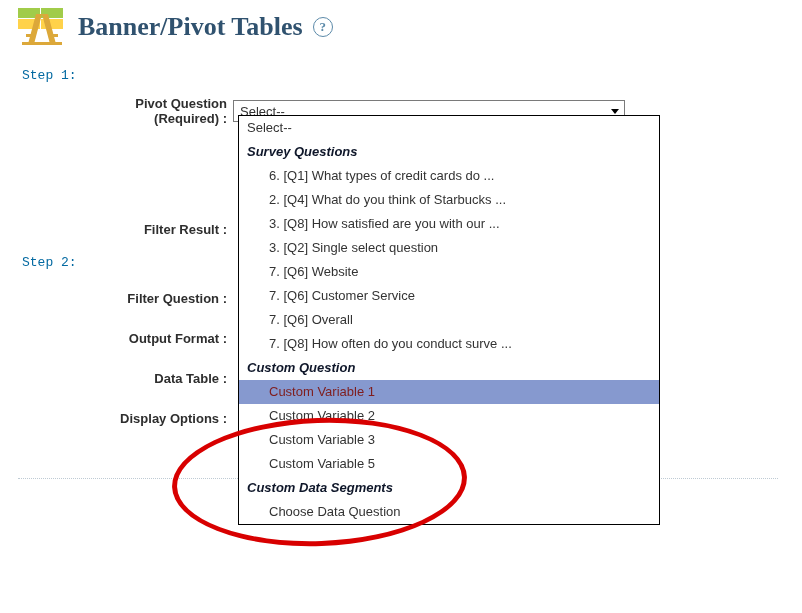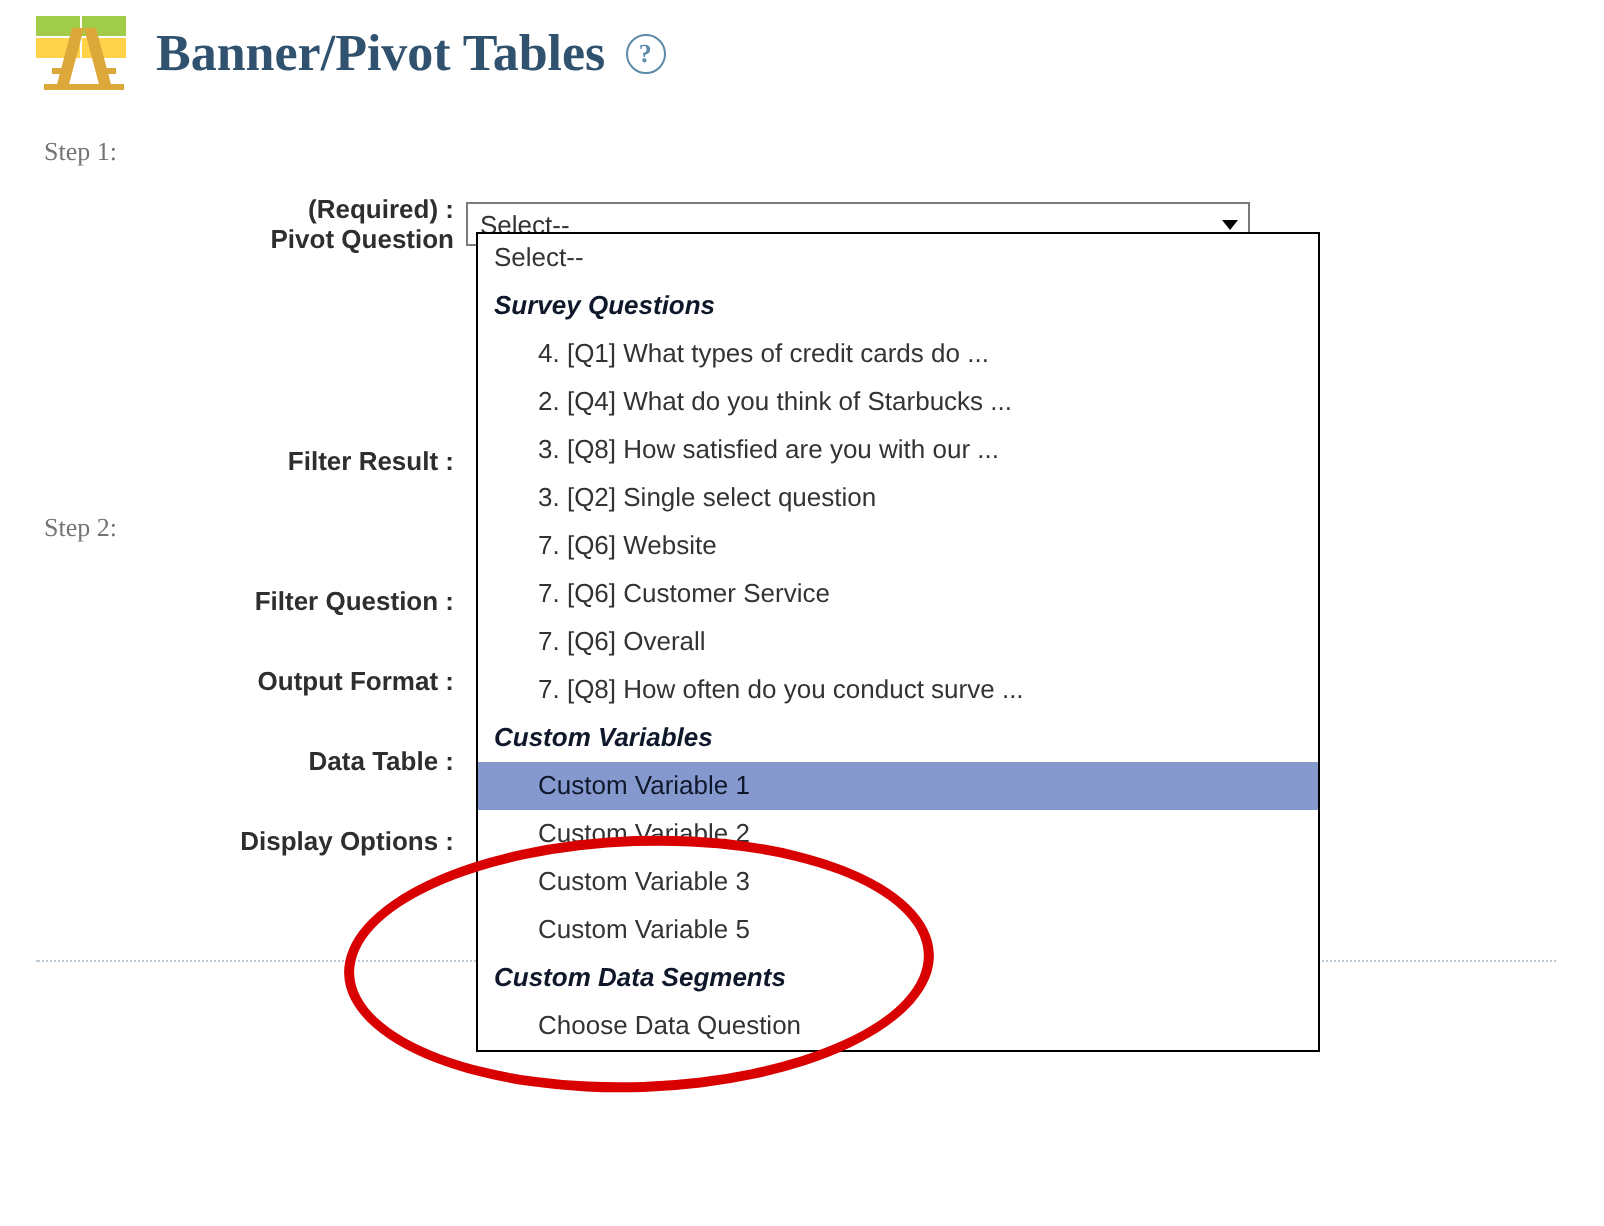--- a/index.html
+++ b/index.html
@@ -50,23 +50,23 @@
     text-align: center;
     display: inline-block;
   }
 
   .form {
     position: relative;
     border-bottom: 1px dotted #bfcbd4;
     padding-bottom: 40px;
   }
   .section-title {
-    font-family: Liberation Serif, serif;
-    font-size: 13px;
-    color: #737373;
+    font-family: Liberation Mono, monospace;
+    font-size: 13px;
+    color: #0369a1;
     margin: 6px 0 8px 4px;
   }
   .row {
     height: 40px;
     display: flex;
     align-items: center;
   }
   .label-cell {
     width: 215px;
     text-align: right;
@@ -125,21 +125,21 @@
   .dd-group {
     font-style: italic;
     font-weight: bold;
     color: #0f172a;
   }
   .dd-sub {
     padding-left: 30px;
   }
   .dd-highlight {
     background: #8699cf;
-    color: #0f172a;
+    color: #7f1d1d;
   }
 
   
   .annot-ellipse {
     position: absolute;
     left: 172px;
     top: 418px;
     width: 285px;
     height: 118px;
     border: 5px solid #d80000;
@@ -172,44 +172,44 @@
     <span class="help-icon">?</span>
   </div>
 
   <div class="form">
 
     <div class="section-title">Step 1:</div>
 
     <div style="position:relative;">
       <div class="row">
         <div class="label-cell">
+          <span class="sub">Pivot Question</span>
           <span class="sub">(Required) :</span>
-          <span class="sub">Pivot Question</span>
         </div>
         <div class="select-box">
           <span>Select--</span>
           <span class="select-arrow-wrap">
               <span class="select-arrow"></span>
             </span>
         </div>
       </div>
 
       <div class="dropdown" id="dropdown">
 
       <div class="dd-item">Select--</div>
           <div class="dd-group">Survey Questions</div>
-          <div class="dd-sub">4. [Q1] What types of credit cards do ...</div>
+          <div class="dd-sub">6. [Q1] What types of credit cards do ...</div>
           <div class="dd-sub">2. [Q4] What do you think of Starbucks ...</div>
           <div class="dd-sub">3. [Q8] How satisfied are you with our ...</div>
           <div class="dd-sub">3. [Q2] Single select question</div>
           <div class="dd-sub">7. [Q6] Website</div>
           <div class="dd-sub">7. [Q6] Customer Service</div>
           <div class="dd-sub">7. [Q6] Overall</div>
           <div class="dd-sub">7. [Q8] How often do you conduct surve ...</div>
-          <div class="dd-group">Custom Variables</div>
+          <div class="dd-group">Custom Question</div>
           <div class="dd-sub dd-highlight">Custom Variable 1</div>
           <div class="dd-sub">Custom Variable 2</div>
           <div class="dd-sub">Custom Variable 3</div>
           <div class="dd-sub">Custom Variable 5</div>
           <div class="dd-group">Custom Data Segments</div>
           <div class="dd-sub">Choose Data Question</div>
         </div>
     </div>
 
     <div style="height:78px;"></div>

